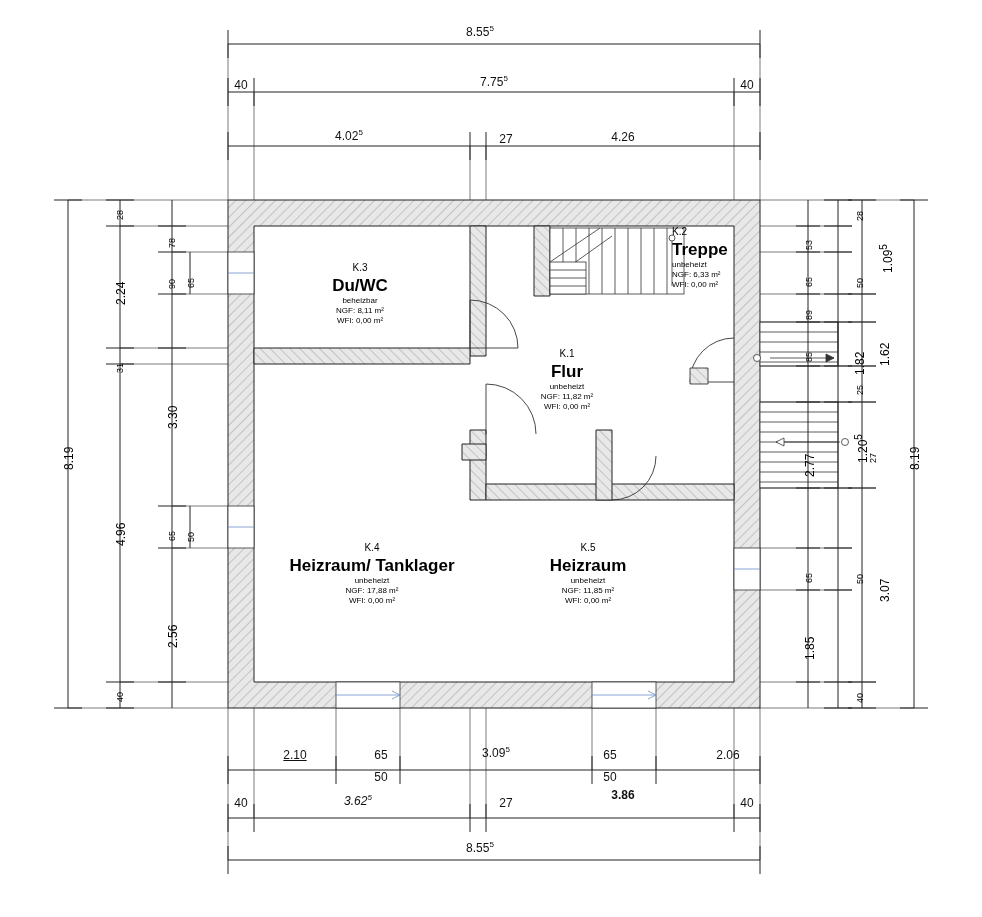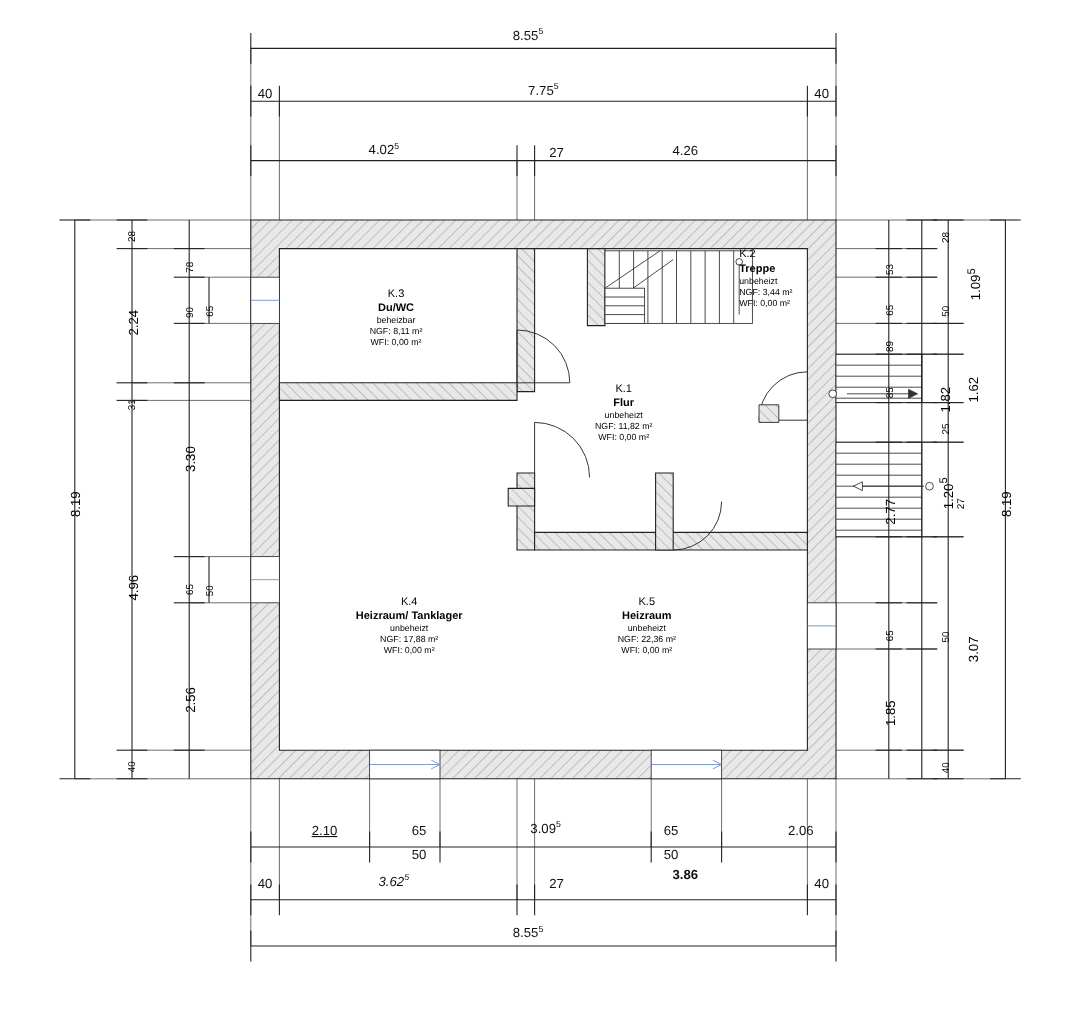--- a/index.html
+++ b/index.html
@@ -5,21 +5,21 @@
   html,body{margin:0;padding:0;background:#ffffff;}
   body{font-family:"Liberation Sans",sans-serif;color:#000;}
   #page{position:relative;width:982px;height:917px;overflow:hidden;background:#fff;}
 
   .dim{position:absolute;font-size:12px;color:#111;white-space:nowrap;}
   .dim.sup sup{font-size:8px;}
   .small{font-size:9px;}
 
   .room-label{position:absolute;text-align:center;line-height:1.25;}
   .room-label .code{font-size:10px;}
-  .room-label .name{font-size:10px;font-weight:bold;}
+  .room-label .name{font-size:17px;font-weight:bold;}
   .room-label .meta{font-size:8px;}
 
   .vtext{position:absolute;font-size:12px;transform:rotate(-90deg);transform-origin:left top;white-space:nowrap;}
   .vtext.small{font-size:9px;}
 
   svg.plan{position:absolute;left:0;top:0;width:982px;height:917px;pointer-events:none;}
 </style>
 </head>
 <body>
 
@@ -358,21 +358,21 @@
     <div class="name">Du/WC</div>
     <div class="meta">beheizbar</div>
     <div class="meta">NGF: 8,11 m²</div>
     <div class="meta">WFI:  0,00 m²</div>
   </div>
 
   <div class="room-label" style="left:672px;top:226px;width:110px;text-align:left;">
     <div class="code">K.2</div>
     <div class="name">Treppe</div>
     <div class="meta">unbeheizt</div>
-    <div class="meta">NGF: 3,44 m²</div>
+    <div class="meta">NGF: 6,33 m²</div>
     <div class="meta">WFI:  0,00 m²</div>
   </div>
 
   <div class="room-label" style="left:512px;top:348px;width:110px;">
     <div class="code">K.1</div>
     <div class="name">Flur</div>
     <div class="meta">unbeheizt</div>
     <div class="meta">NGF: 11,82 m²</div>
     <div class="meta">WFI:  0,00 m²</div>
   </div>
@@ -382,17 +382,17 @@
     <div class="name">Heizraum/ Tanklager</div>
     <div class="meta">unbeheizt</div>
     <div class="meta">NGF: 17,88 m²</div>
     <div class="meta">WFI:  0,00 m²</div>
   </div>
 
   <div class="room-label" style="left:528px;top:542px;width:120px;">
     <div class="code">K.5</div>
     <div class="name">Heizraum</div>
     <div class="meta">unbeheizt</div>
-    <div class="meta">NGF: 22,36 m²</div>
+    <div class="meta">NGF: 11,85 m²</div>
     <div class="meta">WFI:  0,00 m²</div>
   </div>
 
 </div>
 
 </body></html>

